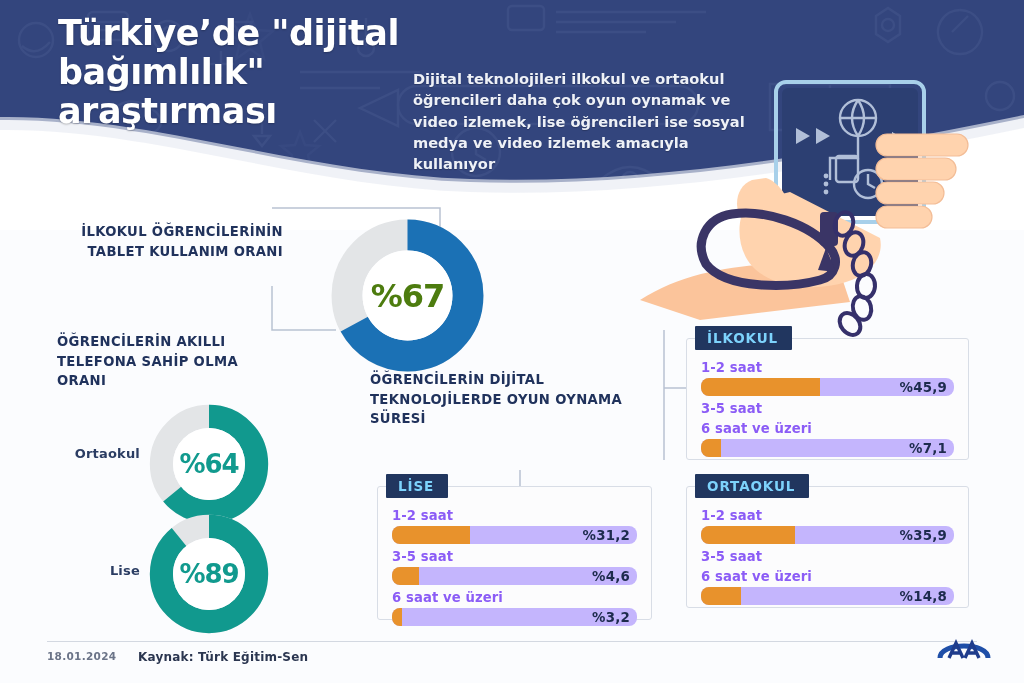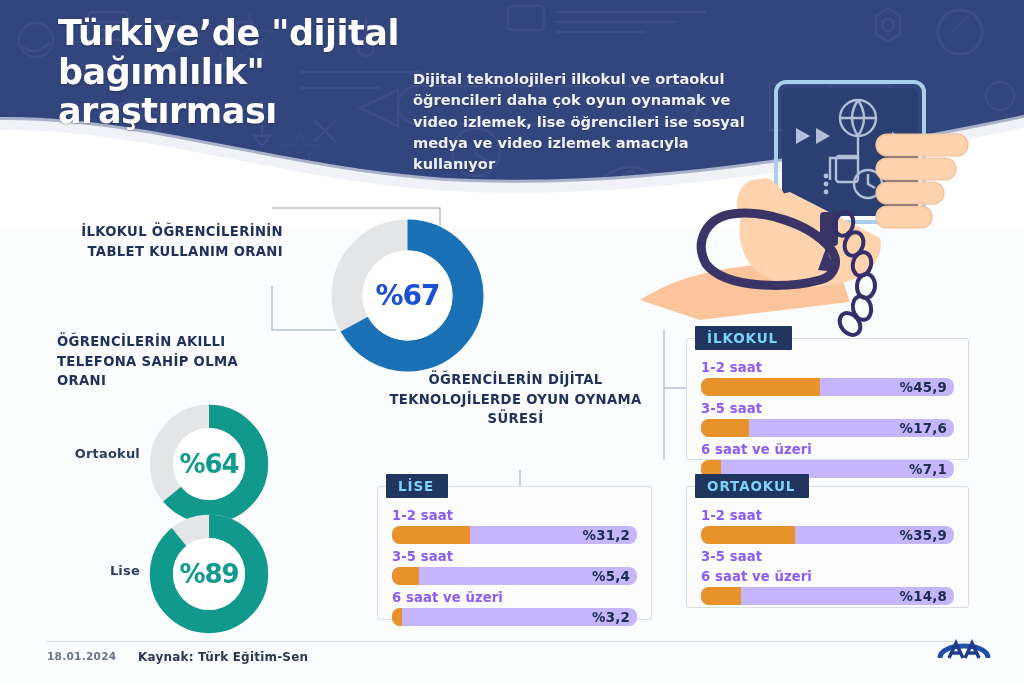--- a/index.html
+++ b/index.html
@@ -33,29 +33,29 @@
     text-shadow:0 1px 1px rgba(0,0,0,.22);
   }
 
   
   .label-block {
     position:absolute; color:#20325c; font-weight:800; font-size:13.2px;
     line-height:1.48; letter-spacing:.35px;
   }
   #lbl-tablet { left:50px; top:222px; width:233px; text-align:right; }
   #lbl-phone  { left:57px; top:332px; width:200px; text-align:left; }
-  #lbl-game   { left:370px; top:370px; width:291px; text-align:center; }
+  #lbl-game   { left:370px; top:370px; width:291px; text-align:left; }
 
   .donut-wrap { position:absolute; }
   .donut-val {
     position:absolute; inset:0; display:flex; align-items:center; justify-content:center;
     font-weight:800; letter-spacing:-1px;
   }
   #donut67 { left:330px; top:218px; width:155px; height:155px; }
-  #donut67 .donut-val { color:#1d4ed8; font-size:28px; }
+  #donut67 .donut-val { color:#4d7c0f; font-size:32px; }
   #donut64 { left:148px; top:403px; width:122px; height:122px; }
   #donut64 .donut-val { color:#119a8e; font-size:26px; }
   #donut89 { left:148px; top:513px; width:122px; height:122px; }
   #donut89 .donut-val { color:#119a8e; font-size:26px; }
 
   .donut-side-lbl {
     position:absolute; color:#2b3d63; font-weight:700; font-size:13px;
     text-align:right; letter-spacing:.2px;
   }
   #sl-orta { left:20px; top:446px; width:120px; }
@@ -258,24 +258,20 @@
     <div class="bars">
       <div class="bar-row">
         <div class="bar-label">1-2 saat</div>
         <div class="bar-track">
           <div class="bar-fill" style="width: 47%;"></div>
           <div class="bar-value">%45,9</div>
         </div>
       </div>
       <div class="bar-row">
         <div class="bar-label">3-5 saat</div>
-        <div class="bar-track">
-          <div class="bar-fill" style="width: 19%;"></div>
-          <div class="bar-value">%17,6</div>
-        </div>
       </div>
       <div class="bar-row">
         <div class="bar-label">6 saat ve üzeri</div>
         <div class="bar-track">
           <div class="bar-fill" style="width: 8%;"></div>
           <div class="bar-value">%7,1</div>
         </div>
       </div>
     </div>
   </div>
@@ -287,21 +283,21 @@
         <div class="bar-label">1-2 saat</div>
         <div class="bar-track">
           <div class="bar-fill" style="width: 32%;"></div>
           <div class="bar-value">%31,2</div>
         </div>
       </div>
       <div class="bar-row">
         <div class="bar-label">3-5 saat</div>
         <div class="bar-track">
           <div class="bar-fill" style="width: 11%;"></div>
-          <div class="bar-value">%5,4</div>
+          <div class="bar-value">%4,6</div>
         </div>
       </div>
       <div class="bar-row">
         <div class="bar-label">6 saat ve üzeri</div>
         <div class="bar-track">
           <div class="bar-fill" style="width: 4%;"></div>
           <div class="bar-value">%3,2</div>
         </div>
       </div>
     </div>

